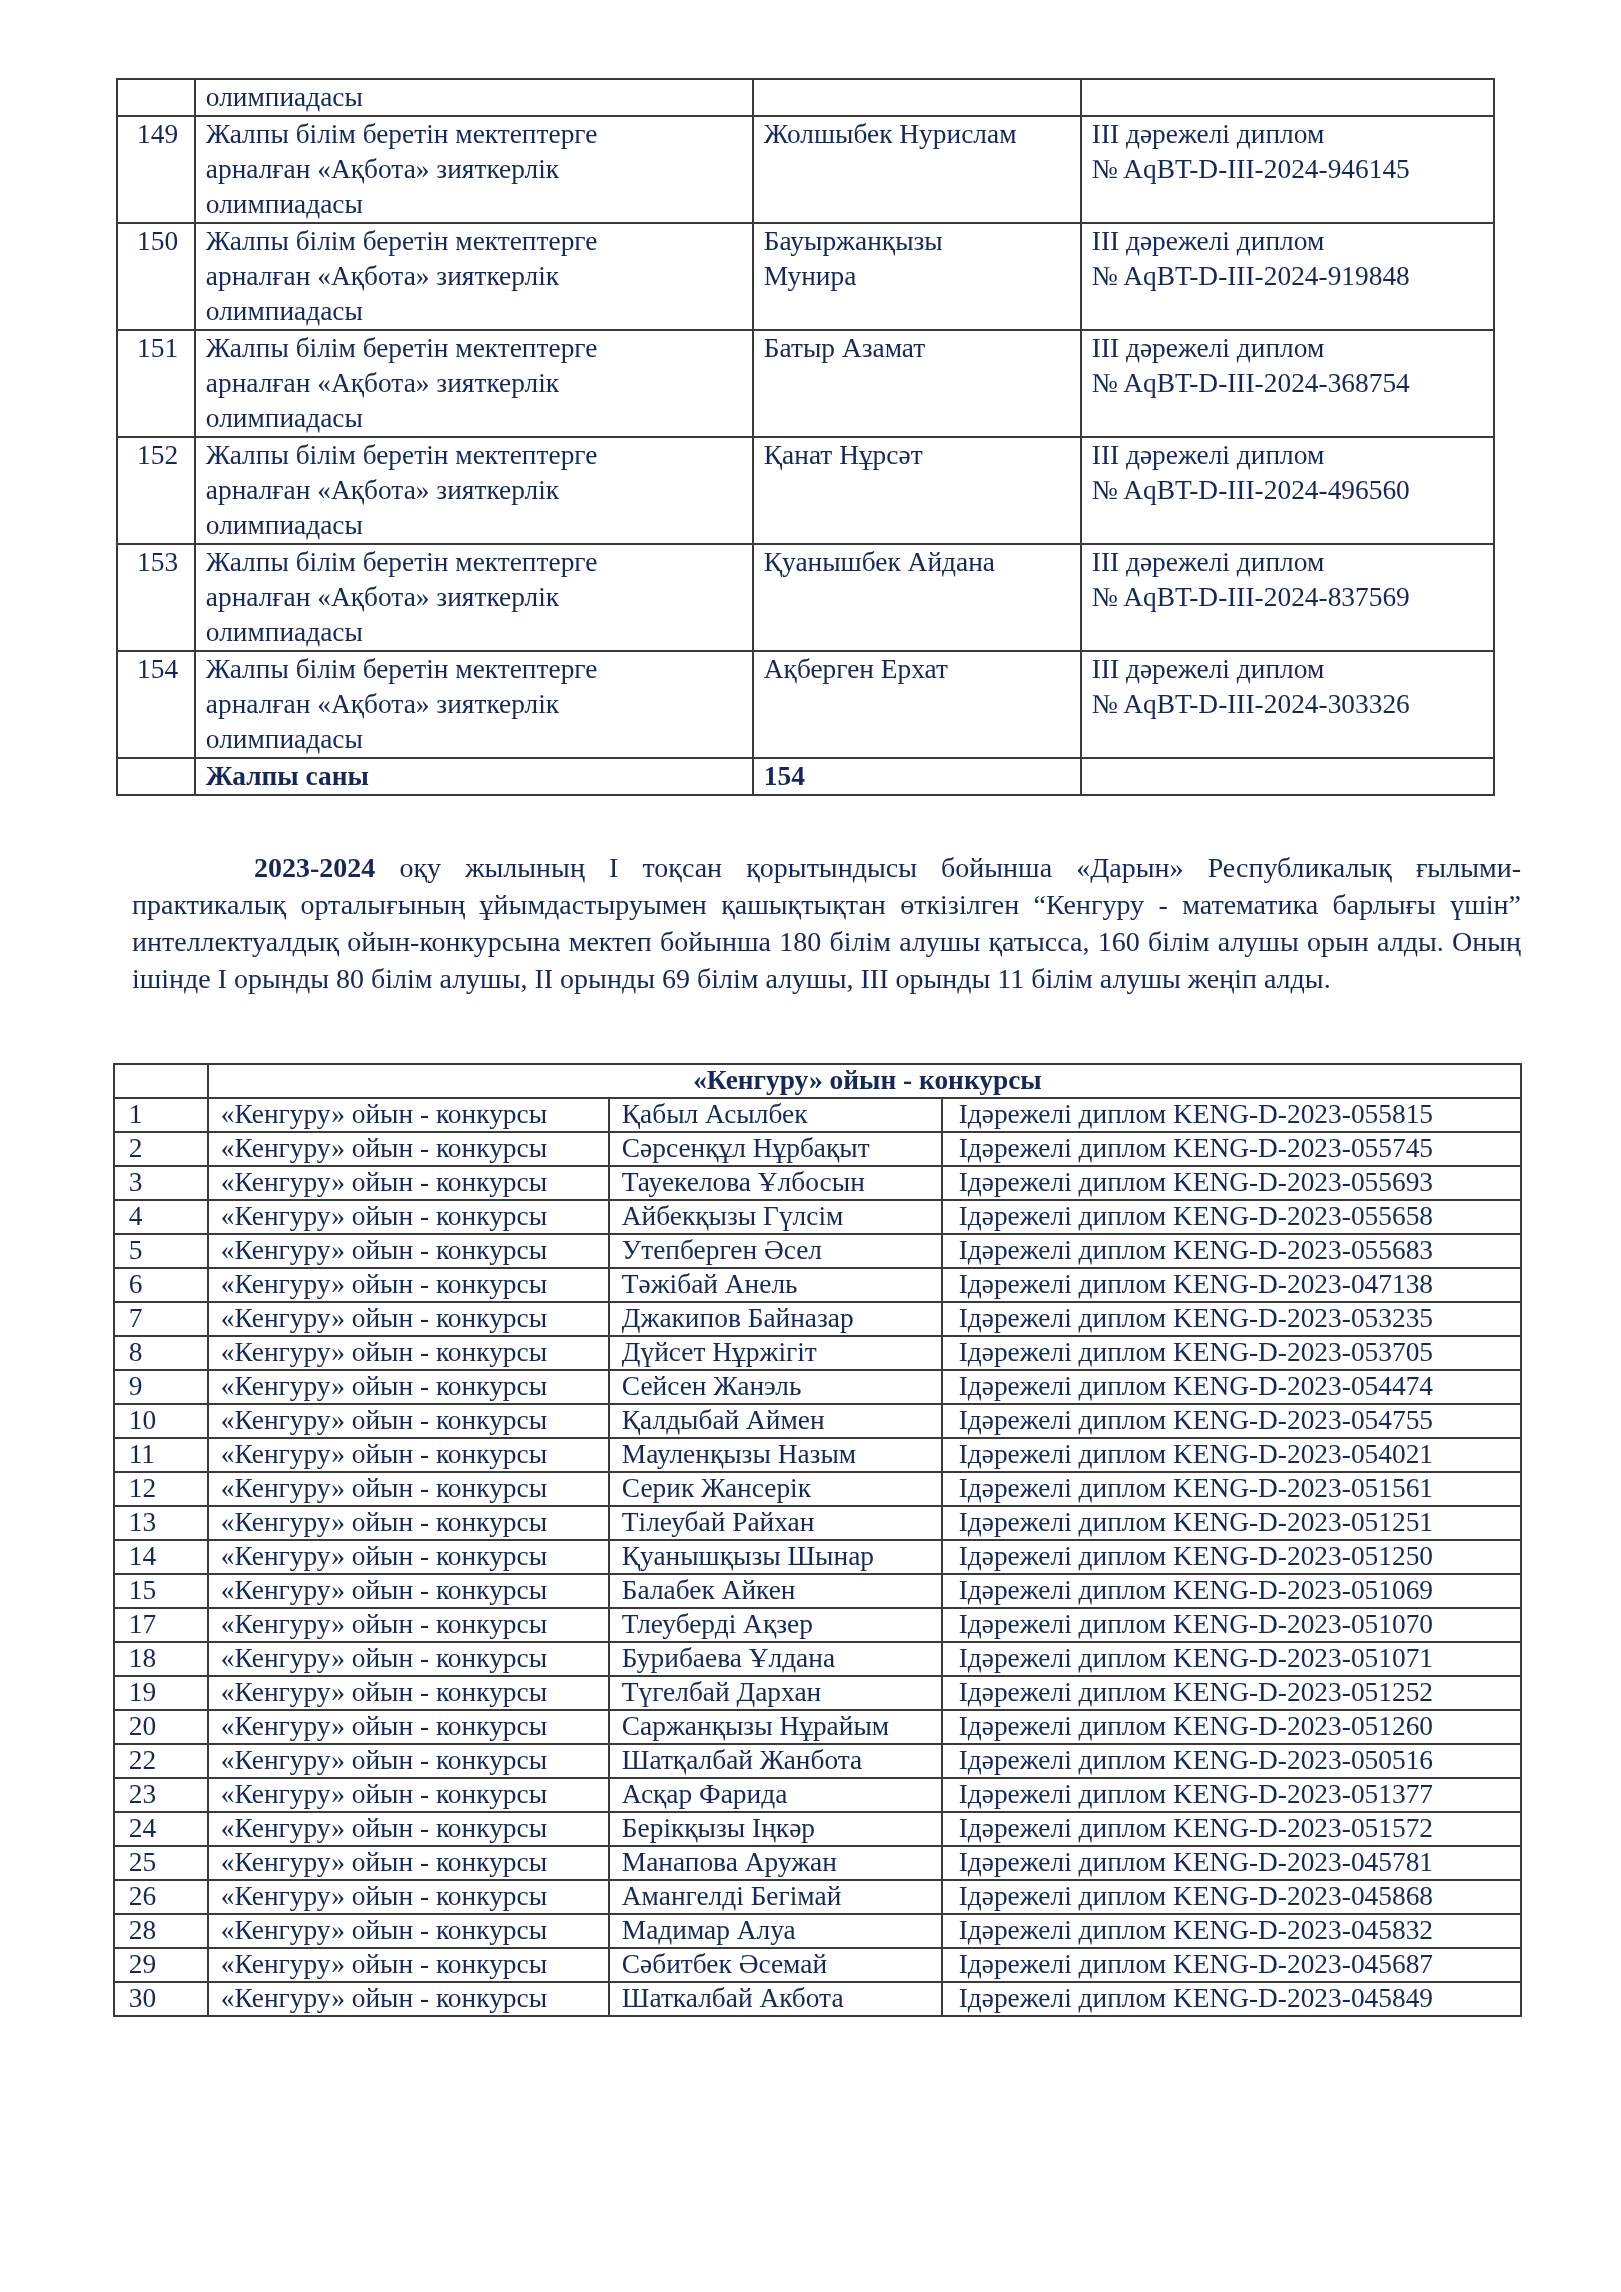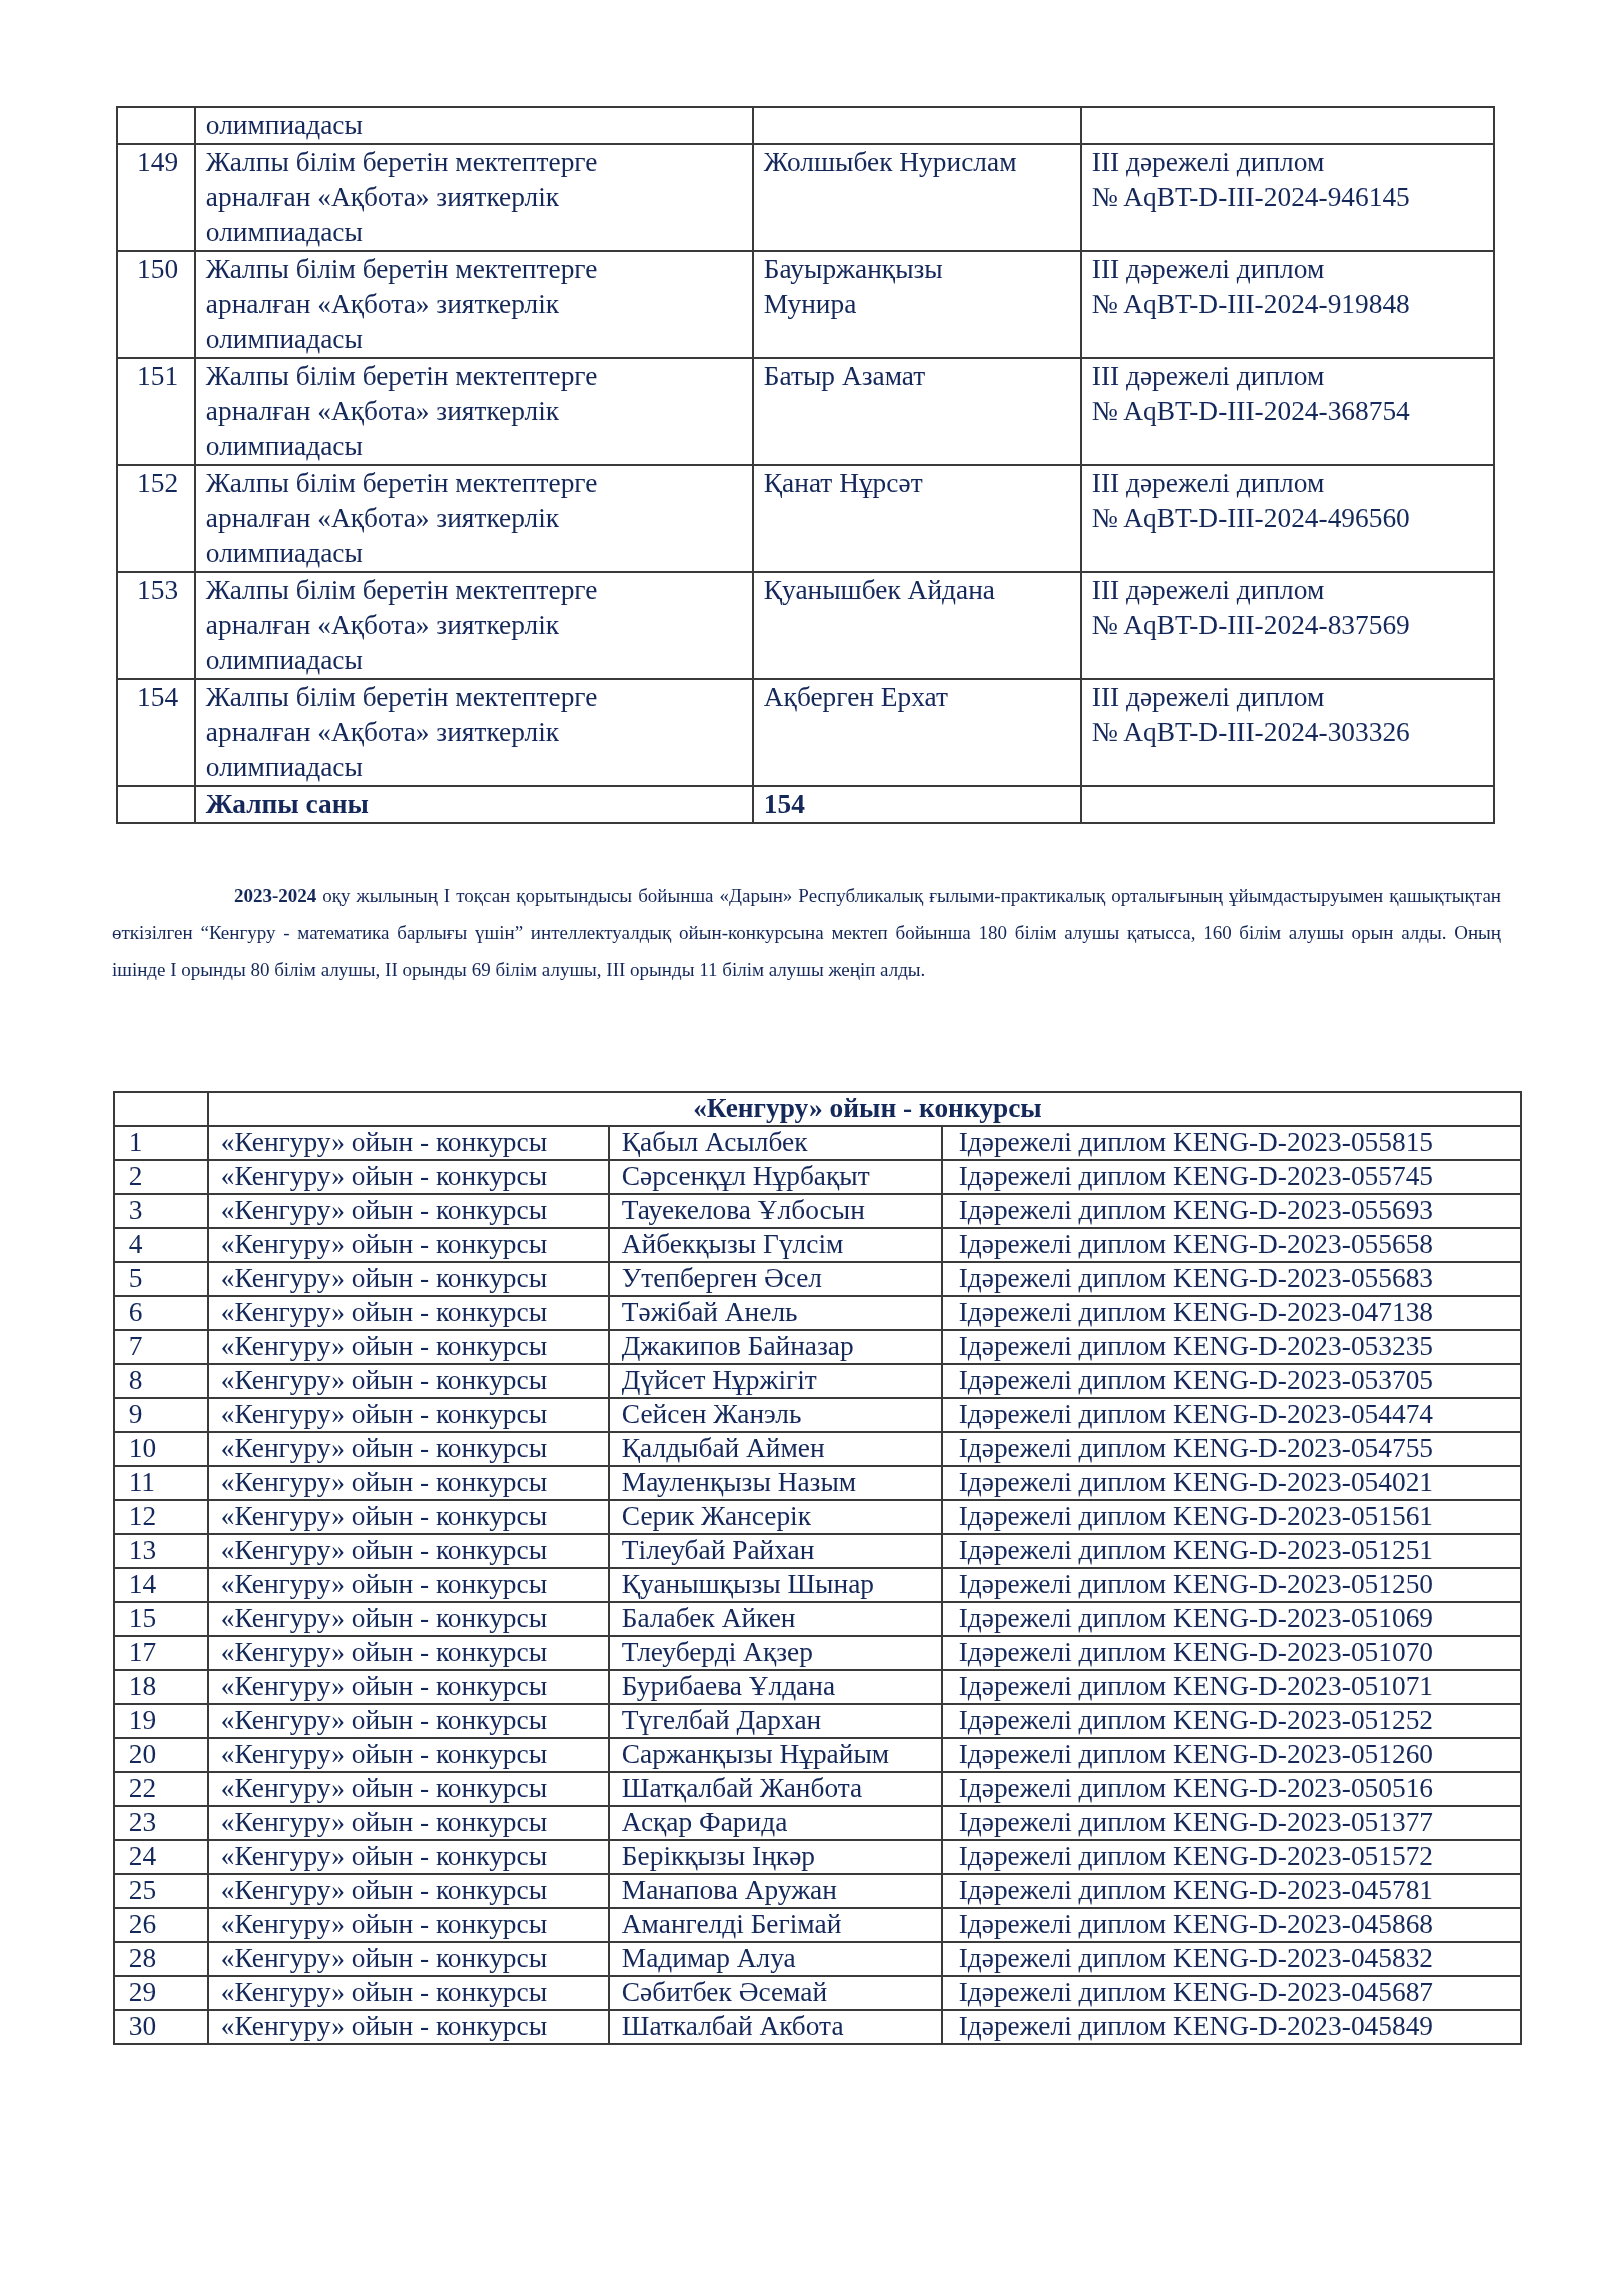--- a/index.html
+++ b/index.html
@@ -1,42 +1,42 @@
 <!DOCTYPE html>
 <html><head>
 <meta charset="utf-8">
 <style>
   html, body { margin: 0; padding: 0; background: #ffffff; }
   body {
     width: 1621px; height: 2293px; position: relative; overflow: hidden;
     font-family: "Liberation Serif", "DejaVu Serif", serif;
     color: #14285a;
   }
-  .page { position: absolute; left: 0; top: 0; width: 1621px; height: 2163px; margin-top: 28px; }
+  .page { position: absolute; left: 0; top: 0; width: 1621px; height: 2163px; }
 
   
   table { border-collapse: collapse; position: absolute; table-layout: fixed; }
   #t1 { left: 116px; top: 78px; width: 1377px; }
   #t1 td {
     border: 2px solid #3a3a3a; vertical-align: top;
     font-size: 27.4px; line-height: 35px; padding: 0 7.8px 0 9.8px;
   }
   #t1 col.c1 { width: 78px; }
   #t1 col.c2 { width: 558px; }
   #t1 col.c3 { width: 328px; }
   #t1 col.c4 { width: 413px; }
   #t1 td.num { text-align: center; padding: 0 19px; }
   #t1 tr.cont td { height: 33px; }
   #t1 tr.row3 td { height: 103px; }
   #t1 tr.total td { height: 33px; font-weight: bold; }
 
   
   #para {
-    position: absolute; left: 112px; top: 849px; width: 1389px;
-    font-size: 19px; line-height: 37px; text-align: justify;
+    position: absolute; left: 132px; top: 849px; width: 1389px;
+    font-size: 28px; line-height: 37px; text-align: justify;
     text-indent: 122px; margin: 0;
   }
   #para b { font-weight: bold; }
 
   
   #t2 { left: 113px; top: 1063px; width: 1407px; padding-left: 37px; }
   #t2 td {
     border: 2px solid #3a3a3a; vertical-align: top;
     font-size: 27.4px; line-height: 31px; height: 32px;
     padding: 0 5.9px 0 11.8px; white-space: nowrap; overflow: hidden;

